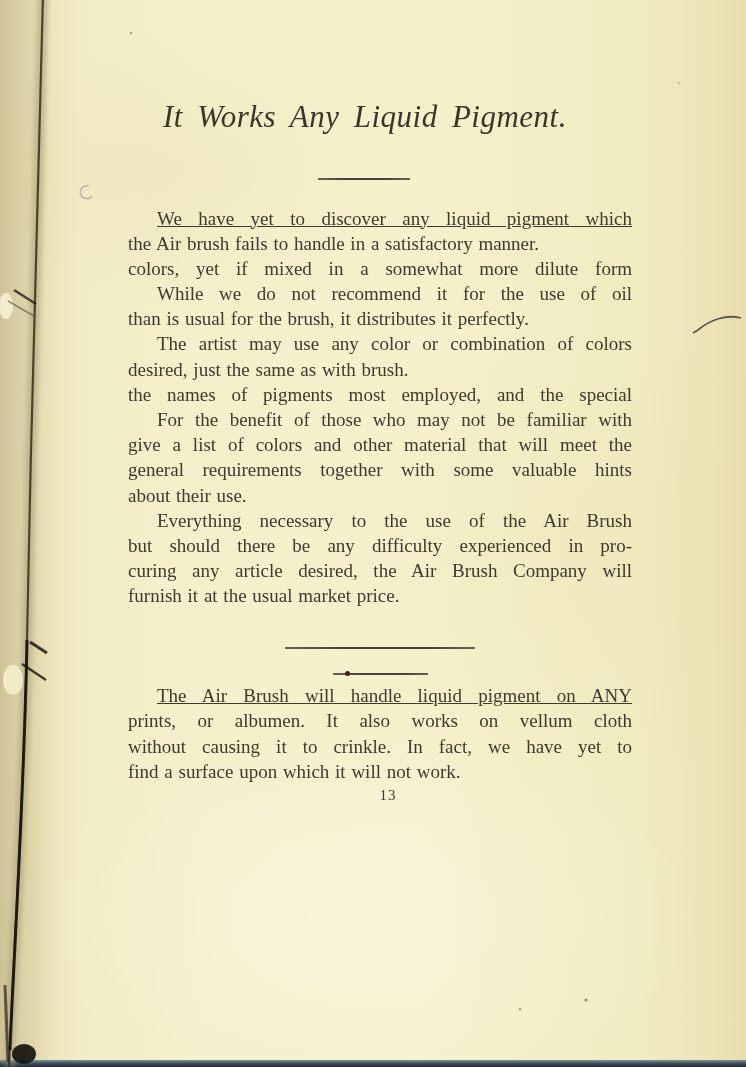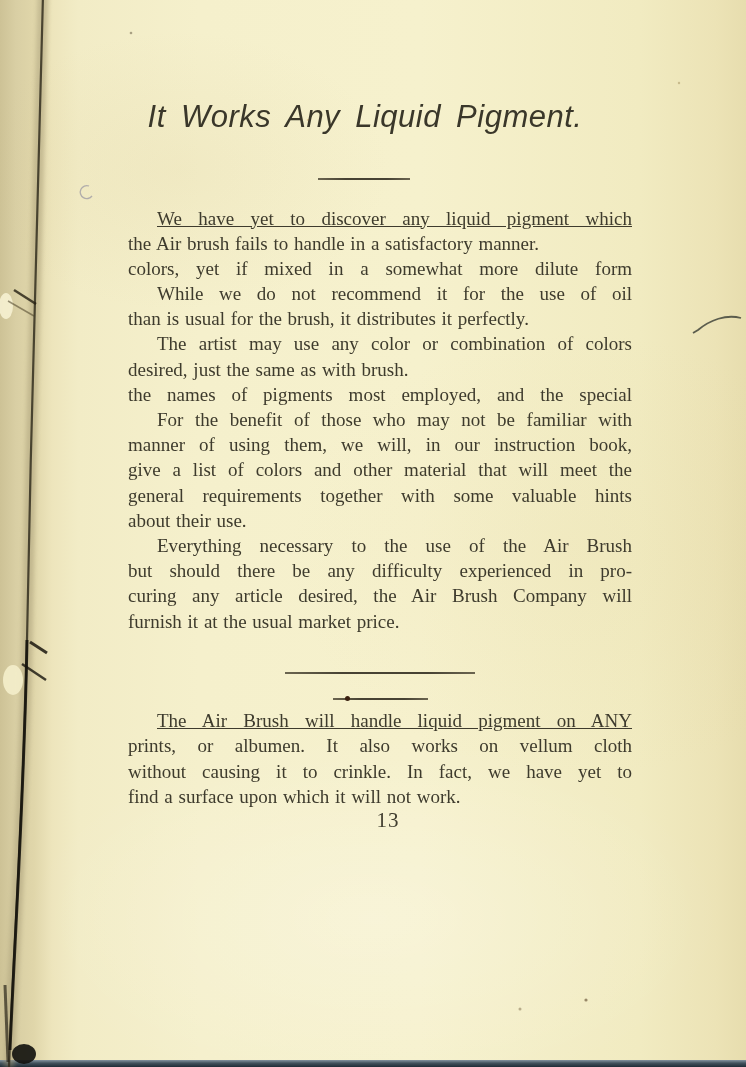--- a/index.html
+++ b/index.html
@@ -22,21 +22,21 @@
     position:absolute;left:0;right:0;bottom:0;height:7px;
     background:linear-gradient(180deg,#8494a0 0%,#41525c 45%,#1e2c37 100%);
   }
   
   .artifacts{position:absolute;inset:0;z-index:1;pointer-events:none;}
   .content{
     position:absolute;left:128px;top:0;width:504px;z-index:2;
     color:#3e3b2d;font-size:19px;
   }
   .heading{
-    font-family:Liberation Sans, sans-serif;font-style:italic;
+    font-family:Liberation Serif, serif;font-style:italic;
     font-size:31px;font-weight:400;color:#3a372a;
     text-align:center;line-height:42px;margin:0;
     letter-spacing:.5px;word-spacing:6px;
   }
   .h1{padding-top:96px;transform:translateX(-15px);}
   .h2{margin-top:44px;transform:translateX(-14px);}
   .rule{height:2px;background:linear-gradient(90deg,#6b6550,#474233 30%,#474233 75%,#6b6550);}
   .rule1{width:92px;margin:40px 0 0 190px;height:1.5px;}
   .rulemid{width:190px;margin:38px auto 0;}
   .rule3{width:95px;margin:24px auto 0;position:relative;height:2px;}
@@ -48,21 +48,21 @@
   .tline{
     line-height:25.2px;height:25.2px;overflow:hidden;
     text-align:justify;text-align-last:justify;word-spacing:1px;
   }
   .sec2 .tline{line-height:25.6px;height:25.6px;}
   .tline.ind{text-indent:29px;}
   .tline.end{text-align-last:left;}
   .p-first{margin-top:26px;text-decoration:underline;}
   .sec2 .p-first{margin-top:8px;}
   .pageno{
-    text-align:center;font-size:21px;line-height:16px;margin-top:2px;
+    text-align:center;font-size:15px;line-height:16px;margin-top:2px;
     transform:translateX(8px);color:#413e30;letter-spacing:1px;
   }
 </style>
 </head>
 <body>
 
 <div class="scan">
 
   <svg class="artifacts" width="746" height="1067" viewBox="0 0 746 1067">
     <defs>
@@ -112,21 +112,20 @@
         <span class="tline ind" style="display:block">While we do not recommend it for the use of oil</span>
         <span class="tline end" style="display:block">than is usual for the brush, it distributes it perfectly.</span>
       </p>
       <p class="para">
         <span class="tline ind" style="display:block">The artist may use any color or combination of colors</span>
         <span class="tline end" style="display:block">desired, just the same as with brush.</span>
       </p>
       <p class="para">
         <span class="tline" style="display:block">the names of pigments most employed, and the special</span>
         <span class="tline ind" style="display:block">For the benefit of those who may not be familiar with</span>
-        <span class="tline" style="display:block">manner of using them, we will, in our instruction book,</span>
         <span class="tline" style="display:block">give a list of colors and other material that will meet the</span>
         <span class="tline" style="display:block">general requirements together with some valuable hints</span>
         <span class="tline end" style="display:block">about their use.</span>
       </p>
       <p class="para">
         <span class="tline ind" style="display:block">Everything necessary to the use of the Air Brush</span>
         <span class="tline" style="display:block">but should there be any difficulty experienced in pro-</span>
         <span class="tline" style="display:block">curing any article desired, the Air Brush Company will</span>
         <span class="tline end" style="display:block">furnish it at the usual market price.</span>
       </p>

